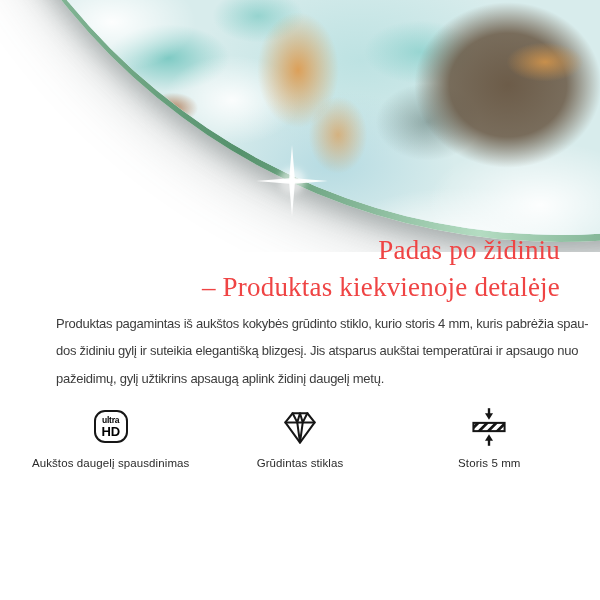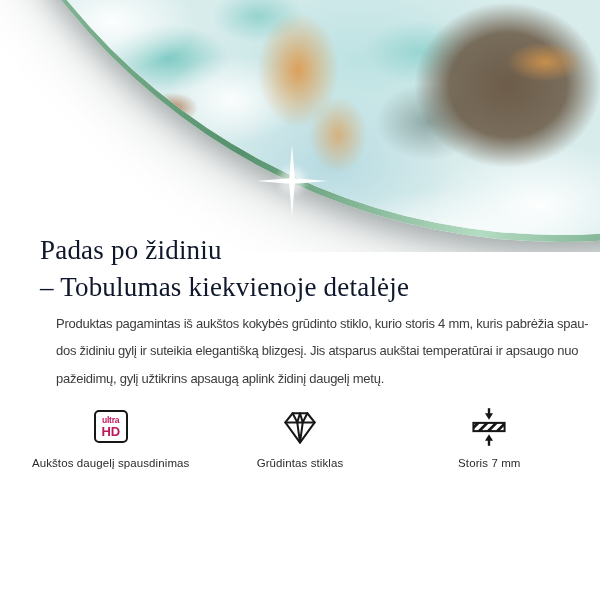--- a/index.html
+++ b/index.html
@@ -46,40 +46,41 @@
       radial-gradient(50px 30px at 132px 128px, rgba(96,180,174,.5), rgba(96,180,174,0) 70%),
       radial-gradient(160px 95px at 330px 165px, rgba(176,216,224,.85), rgba(176,216,224,0) 78%),
       radial-gradient(200px 120px at 360px 60px, rgba(156,214,214,.45), rgba(156,214,214,0) 80%);
   }
   .sparkle{position:absolute;left:252px;top:141px;}
 
   
   .content{position:relative;padding:232px 40px 0;}
   h1{
     margin:0;font-family:"Liberation Serif","DejaVu Serif",serif;
-    font-size:27px;line-height:37px;font-weight:400;color:#0f172a;
+    font-size:27px;line-height:37px;font-weight:400;color:#ef4444;
     letter-spacing:.2px;
+    text-align:right;
   }
   h1 span{display:block;white-space:nowrap;}
   .intro{margin:4px 16px 0;color:#3c3c3c;font-size:13px;line-height:27.3px;letter-spacing:-.25px;}
   .intro span{display:block;white-space:nowrap;}
 
   .features{
     margin:13px -24px 0;display:grid;grid-template-columns:repeat(3,1fr);
     row-gap:20px;
   }
   .feature{display:flex;flex-direction:column;align-items:center;gap:8px;}
   .flabel{font-size:11.5px;color:#2b2b2b;letter-spacing:.1px;white-space:nowrap;}
   .ficon{width:44px;height:44px;display:block;}
   .iconbox{width:44px;height:44px;display:flex;align-items:center;justify-content:center;}
 
   .uhd{
-    width:30px;height:29px;border:2.4px solid #161616;border-radius:5px;
+    width:30px;height:29px;border:2.4px solid #161616;border-radius:11px;
     display:flex;flex-direction:column;align-items:center;justify-content:center;
-    color:#be185d;
+    color:#000000;
   }
   .uhd-top{font-size:8.5px;font-weight:700;line-height:9px;letter-spacing:-.2px;}
   .uhd-bottom{font-size:13px;font-weight:800;line-height:13px;letter-spacing:-.3px;}
 </style>
 </head>
 <body>
 
 <div class="page">
 
   <div class="hero">
@@ -96,21 +97,21 @@
       <circle cx="40" cy="40" r="13" fill="rgba(255,255,255,.55)" filter="url(#sblur)"></circle>
       <polygon points="40,4 42.8,37.2 76,40 42.8,42.8 40,76 37.2,42.8 4,40 37.2,37.2" fill="#ffffff" opacity=".95"></polygon>
       <polygon points="40,24 41.6,38.4 56,40 41.6,41.6 40,56 38.4,41.6 24,40 38.4,38.4" fill="#ffffff"></polygon>
       <circle cx="40" cy="40" r="3.2" fill="#ffffff"></circle>
     </svg>
   </div>
 
   <div class="content">
     <h1>
       <span>Padas po židiniu</span>
-      <span>– Tobulumas kiekvienoje detalėje</span>
+      <span>– Produktas kiekvienoje detalėje</span>
     </h1>
 
     <p class="intro">
       <span>Produktas pagamintas iš aukštos kokybės grūdinto stiklo, kurio storis 4 mm, kuris pabrėžia spau-</span>
       <span>dos židiniu gylį ir suteikia elegantišką blizgesį. Jis atsparus aukštai temperatūrai ir apsaugo nuo</span>
       <span>pažeidimų, gylį užtikrins apsaugą aplink židinį daugelį metų.</span>
     </p>
 
     <div class="features">
 
@@ -143,18 +144,18 @@
             <pattern id="hatch2" width="7" height="7" patternUnits="userSpaceOnUse" patternTransform="rotate(45)">
               <rect x="0" y="0" width="3" height="7" fill="#161616"></rect>
             </pattern>
           </defs>
           <rect x="7" y="19.5" width="34" height="9" fill="url(#hatch2)" stroke="#161616" stroke-width="2.2"></rect>
           <line x1="24" y1="3.5" x2="24" y2="10" stroke="#161616" stroke-width="2.6"></line>
           <polygon points="19.6,9 28.4,9 24,16" fill="#161616"></polygon>
           <line x1="24" y1="44.5" x2="24" y2="38" stroke="#161616" stroke-width="2.6"></line>
           <polygon points="19.6,39 28.4,39 24,32" fill="#161616"></polygon>
         </svg>
-        <span class="flabel">Storis 7 mm</span>
+        <span class="flabel">Storis 5 mm</span>
       </div>
 
     </div>
   </div>
 </div>
 
 </body></html>

